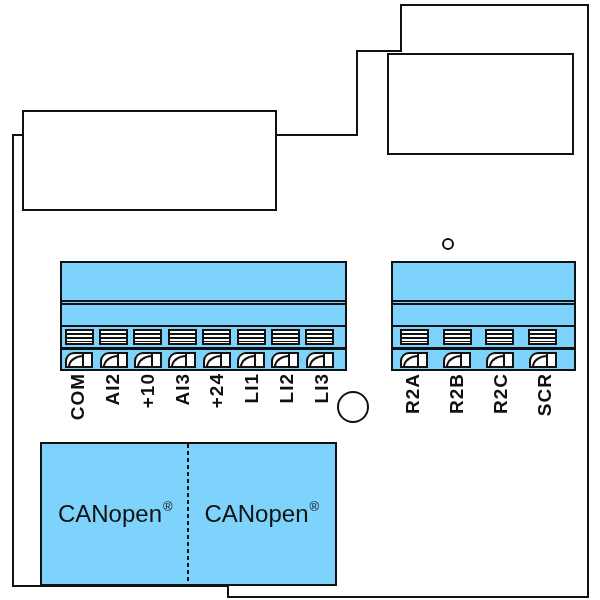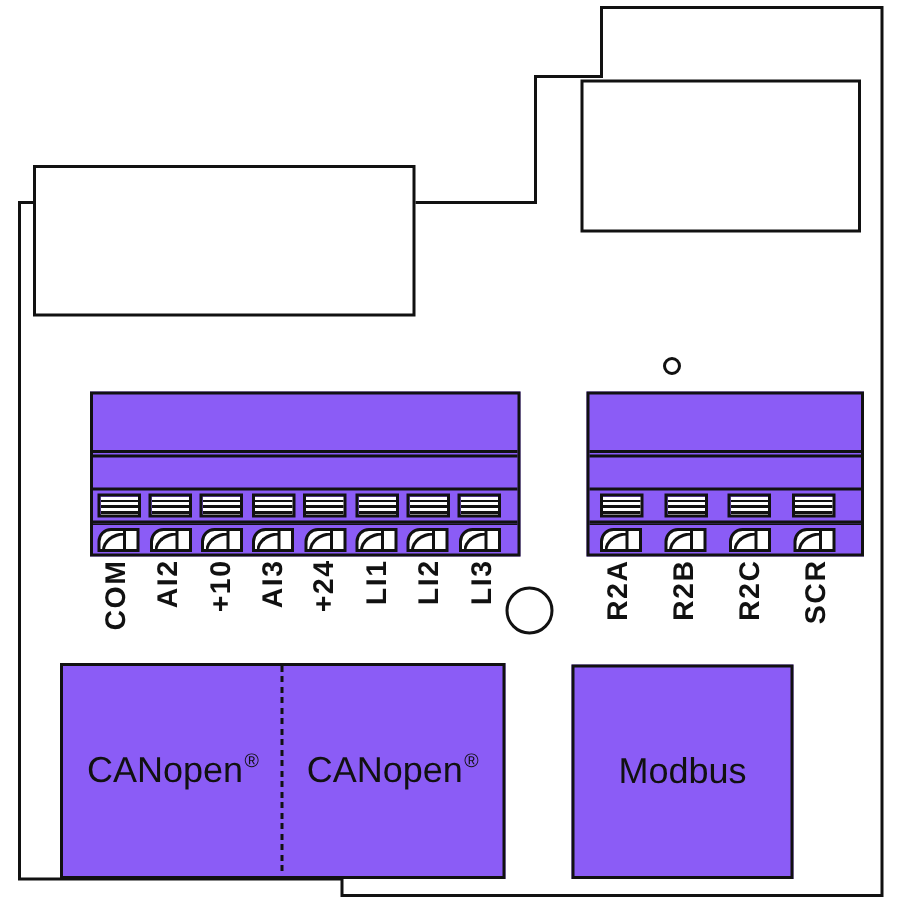--- a/index.html
+++ b/index.html
@@ -1,19 +1,19 @@
 <!DOCTYPE html>
 <html><head>
 <meta charset="utf-8">
 <style>
   html,body{margin:0;padding:0;background:#fff;}
   #stage{position:relative;width:600px;height:600px;background:#fff;overflow:hidden;
          font-family:"Liberation Sans",sans-serif;}
   #stage svg.outline{position:absolute;left:0;top:0;}
-  .comp{position:absolute;background:#8b5cf6;border:2px solid #111;box-sizing:border-box;}
+  .comp{position:absolute;background:#7dd3fc;border:2px solid #111;box-sizing:border-box;}
 
   
   .module{background:#fff;}
 
   
   .tblock{display:flex;flex-direction:column;}
   .tb-top{height:37px;border-bottom:5px double #111;}
   .tb-mid{height:20px;border-bottom:2px solid #111;}
   .tb-screws{height:20px;border-bottom:2px solid #111;display:flex;align-items:center;}
   .tb-clamps{flex:1;border-top:1px solid #111;display:flex;align-items:center;}
@@ -203,17 +203,14 @@
     </div>
     <div class="canopen-cell">
       <span class="connector">
           <span>CANopen</span>
           <span class="reg">®</span>
         </span>
     </div>
   </div>
   <div class="dashline" style="left:187px;top:444px;height:140px;"></div>
 
-  <div class="comp connector" style="left:381px;top:443px;width:148px;height:143px;">
-    <span>Modbus</span>
-  </div>
 
 </div>
 
 </body></html>

